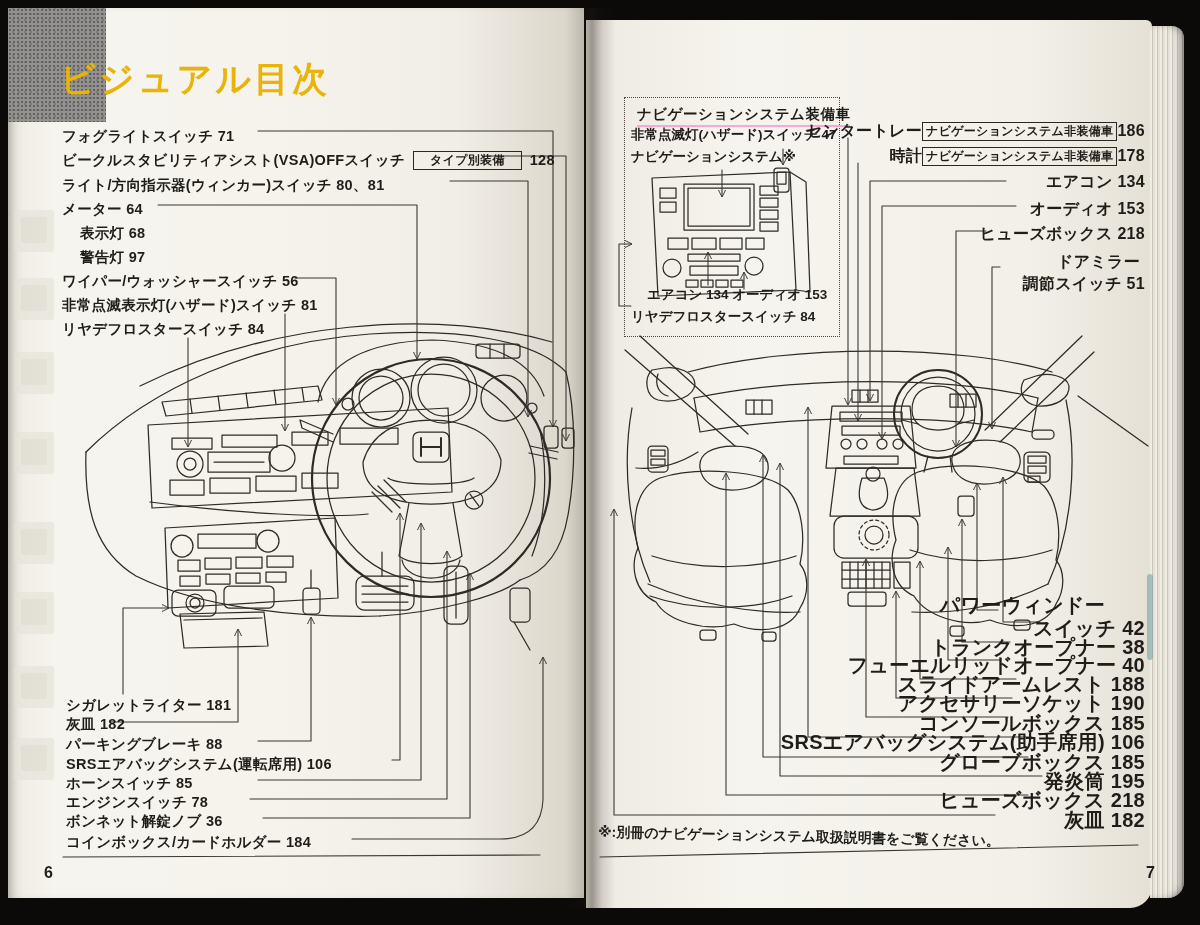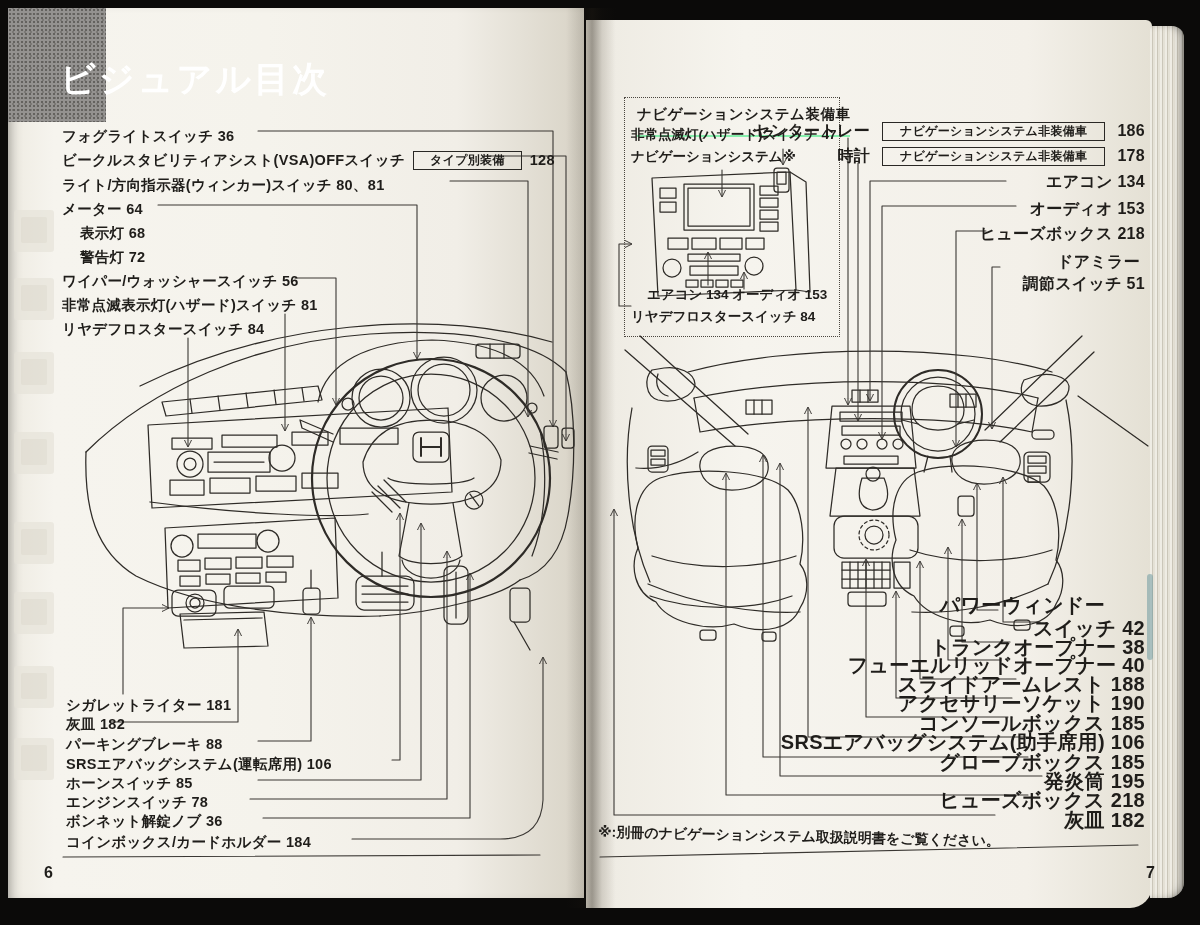--- a/index.html
+++ b/index.html
@@ -16,29 +16,29 @@
     background:linear-gradient(to right,rgba(35,30,22,0) 0%,rgba(35,30,22,.16) 38%,rgba(35,30,22,.36) 52%,rgba(35,30,22,.10) 72%,rgba(35,30,22,0) 100%);}
   #page-stack{left:1150px;top:26px;width:34px;height:872px;border-radius:0 12px 16px 0;
     background:repeating-linear-gradient(to right,#efece4 0 2px,#cbc6b9 2px 3px,#e5e1d6 3px 5px);
     box-shadow:inset -6px 0 8px -4px rgba(0,0,0,.55);}
   #edge-tint{left:1147px;top:574px;width:6px;height:86px;background:#6f9aa0;opacity:.55;border-radius:3px;}
   #halftone{left:8px;top:8px;width:98px;height:114px;background-color:#949290;
     background-image:radial-gradient(#64625f .9px,transparent 1.1px),radial-gradient(#7b7976 .9px,transparent 1.1px);
     background-size:4px 4px,6px 6px;background-position:0 0,2px 3px;}
   .ghost{position:absolute;left:14px;width:40px;height:42px;background:#e6e3d9;border-radius:3px;opacity:.65;}
   .ghost:after{content:"";position:absolute;left:7px;top:7px;width:26px;height:26px;background:#dcd8cc;border-radius:2px;}
-  #page-title{position:absolute;left:60px;top:56px;font-size:35px;font-weight:bold;letter-spacing:3px;color:#ffffff;text-align:right;}
+  #page-title{position:absolute;left:60px;top:56px;font-size:35px;font-weight:bold;letter-spacing:3px;color:#eab308;text-align:right;}
   .lbl{position:absolute;font-size:14.5px;font-weight:bold;letter-spacing:.3px;white-space:nowrap;z-index:6;}
   .lbl .badge{display:inline-block;border:1.5px solid #2a2825;padding:0 16px;font-size:12px;margin:0 8px;vertical-align:1px;}
   .rlbl{position:absolute;font-size:16px;font-weight:bold;letter-spacing:.3px;white-space:nowrap;text-align:right;z-index:6;}
-  .rlbl .badge{display:inline-block;border:1.5px solid #2a2825;padding:0 17px;font-size:12px;margin:0 12px;vertical-align:1px;}
+  .rlbl .badge{display:inline-block;border:1.5px solid #2a2825;padding:0 3px;font-size:12px;margin:0 0;vertical-align:1px;}
   .rbl{font-size:20px;}
   #nav-box{position:absolute;left:624px;top:97px;width:214px;height:238px;border:1.6px dotted #4a463f;z-index:5;}
   #nav-box-title{position:absolute;left:12px;top:7px;font-size:14.5px;font-weight:bold;letter-spacing:.5px;
-    border-bottom:2px solid #86efac;padding-bottom:11px;white-space:nowrap;}
+    border-bottom:2px solid #f9a8d4;padding-bottom:1px;white-space:nowrap;}
   .nav-item{position:absolute;font-size:13.5px;font-weight:bold;white-space:nowrap;}
   #footnote{position:absolute;left:598px;top:828px;font-size:14px;font-weight:bold;transform:rotate(1.3deg);z-index:6;}
   .pageno{position:absolute;font-size:16px;font-weight:bold;z-index:6;}
   #lineart{position:absolute;left:0;top:0;z-index:4;pointer-events:none;}
   #lineart path,#lineart line,#lineart rect,#lineart circle,#lineart ellipse,#lineart polyline
     {fill:none;stroke:#2e2b27;stroke-width:1.25;stroke-linecap:round;stroke-linejoin:round;}
   #lineart .ld{stroke:#3a3733;stroke-width:1.1;}
 </style>
 </head>
 <body>
@@ -300,26 +300,26 @@
       <path class="ld" d="M1028,757 H763 V456" marker-end="url(#ar)"></path>
       <path class="ld" d="M1042,776 H780 V464" marker-end="url(#ar)"></path>
       <path class="ld" d="M1028,795 H726 V474" marker-end="url(#ar)"></path>
       <path class="ld" d="M995,815 H614 V510" marker-end="url(#ar)"></path>
       <path class="ld" d="M600,857 L1138,845"></path>
     </g>
   </svg>
 
   <div id="page-title">ビジュアル目次</div>
 
-  <div class="lbl" style="left:62px;top:127px"><span>フォグライトスイッチ 36</span></div>
+  <div class="lbl" style="left:62px;top:127px"><span>フォグライトスイッチ 71</span></div>
   <div class="lbl" style="left:62px;top:151px"><span>ビークルスタビリティアシスト(VSA)OFFスイッチ</span><span class="badge">タイプ別装備</span><span>128</span></div>
   <div class="lbl" style="left:62px;top:176px"><span>ライト/方向指示器(ウィンカー)スイッチ 80、81</span></div>
   <div class="lbl" style="left:62px;top:200px"><span>メーター 64</span></div>
   <div class="lbl" style="left:80px;top:224px"><span>表示灯 68</span></div>
-  <div class="lbl" style="left:80px;top:248px"><span>警告灯 72</span></div>
+  <div class="lbl" style="left:80px;top:248px"><span>警告灯 97</span></div>
   <div class="lbl" style="left:62px;top:272px"><span>ワイパー/ウォッシャースイッチ 56</span></div>
   <div class="lbl" style="left:62px;top:296px"><span>非常点滅表示灯(ハザード)スイッチ 81</span></div>
   <div class="lbl" style="left:62px;top:320px"><span>リヤデフロスタースイッチ 84</span></div>
 
   <div class="lbl" style="left:66px;top:696px"><span>シガレットライター 181</span></div>
   <div class="lbl" style="left:66px;top:715px"><span>灰皿 182</span></div>
   <div class="lbl" style="left:66px;top:735px"><span>パーキングブレーキ 88</span></div>
   <div class="lbl" style="left:66px;top:755px"><span>SRSエアバッグシステム(運転席用) 106</span></div>
   <div class="lbl" style="left:66px;top:774px"><span>ホーンスイッチ 85</span></div>
   <div class="lbl" style="left:66px;top:793px"><span>エンジンスイッチ 78</span></div>

